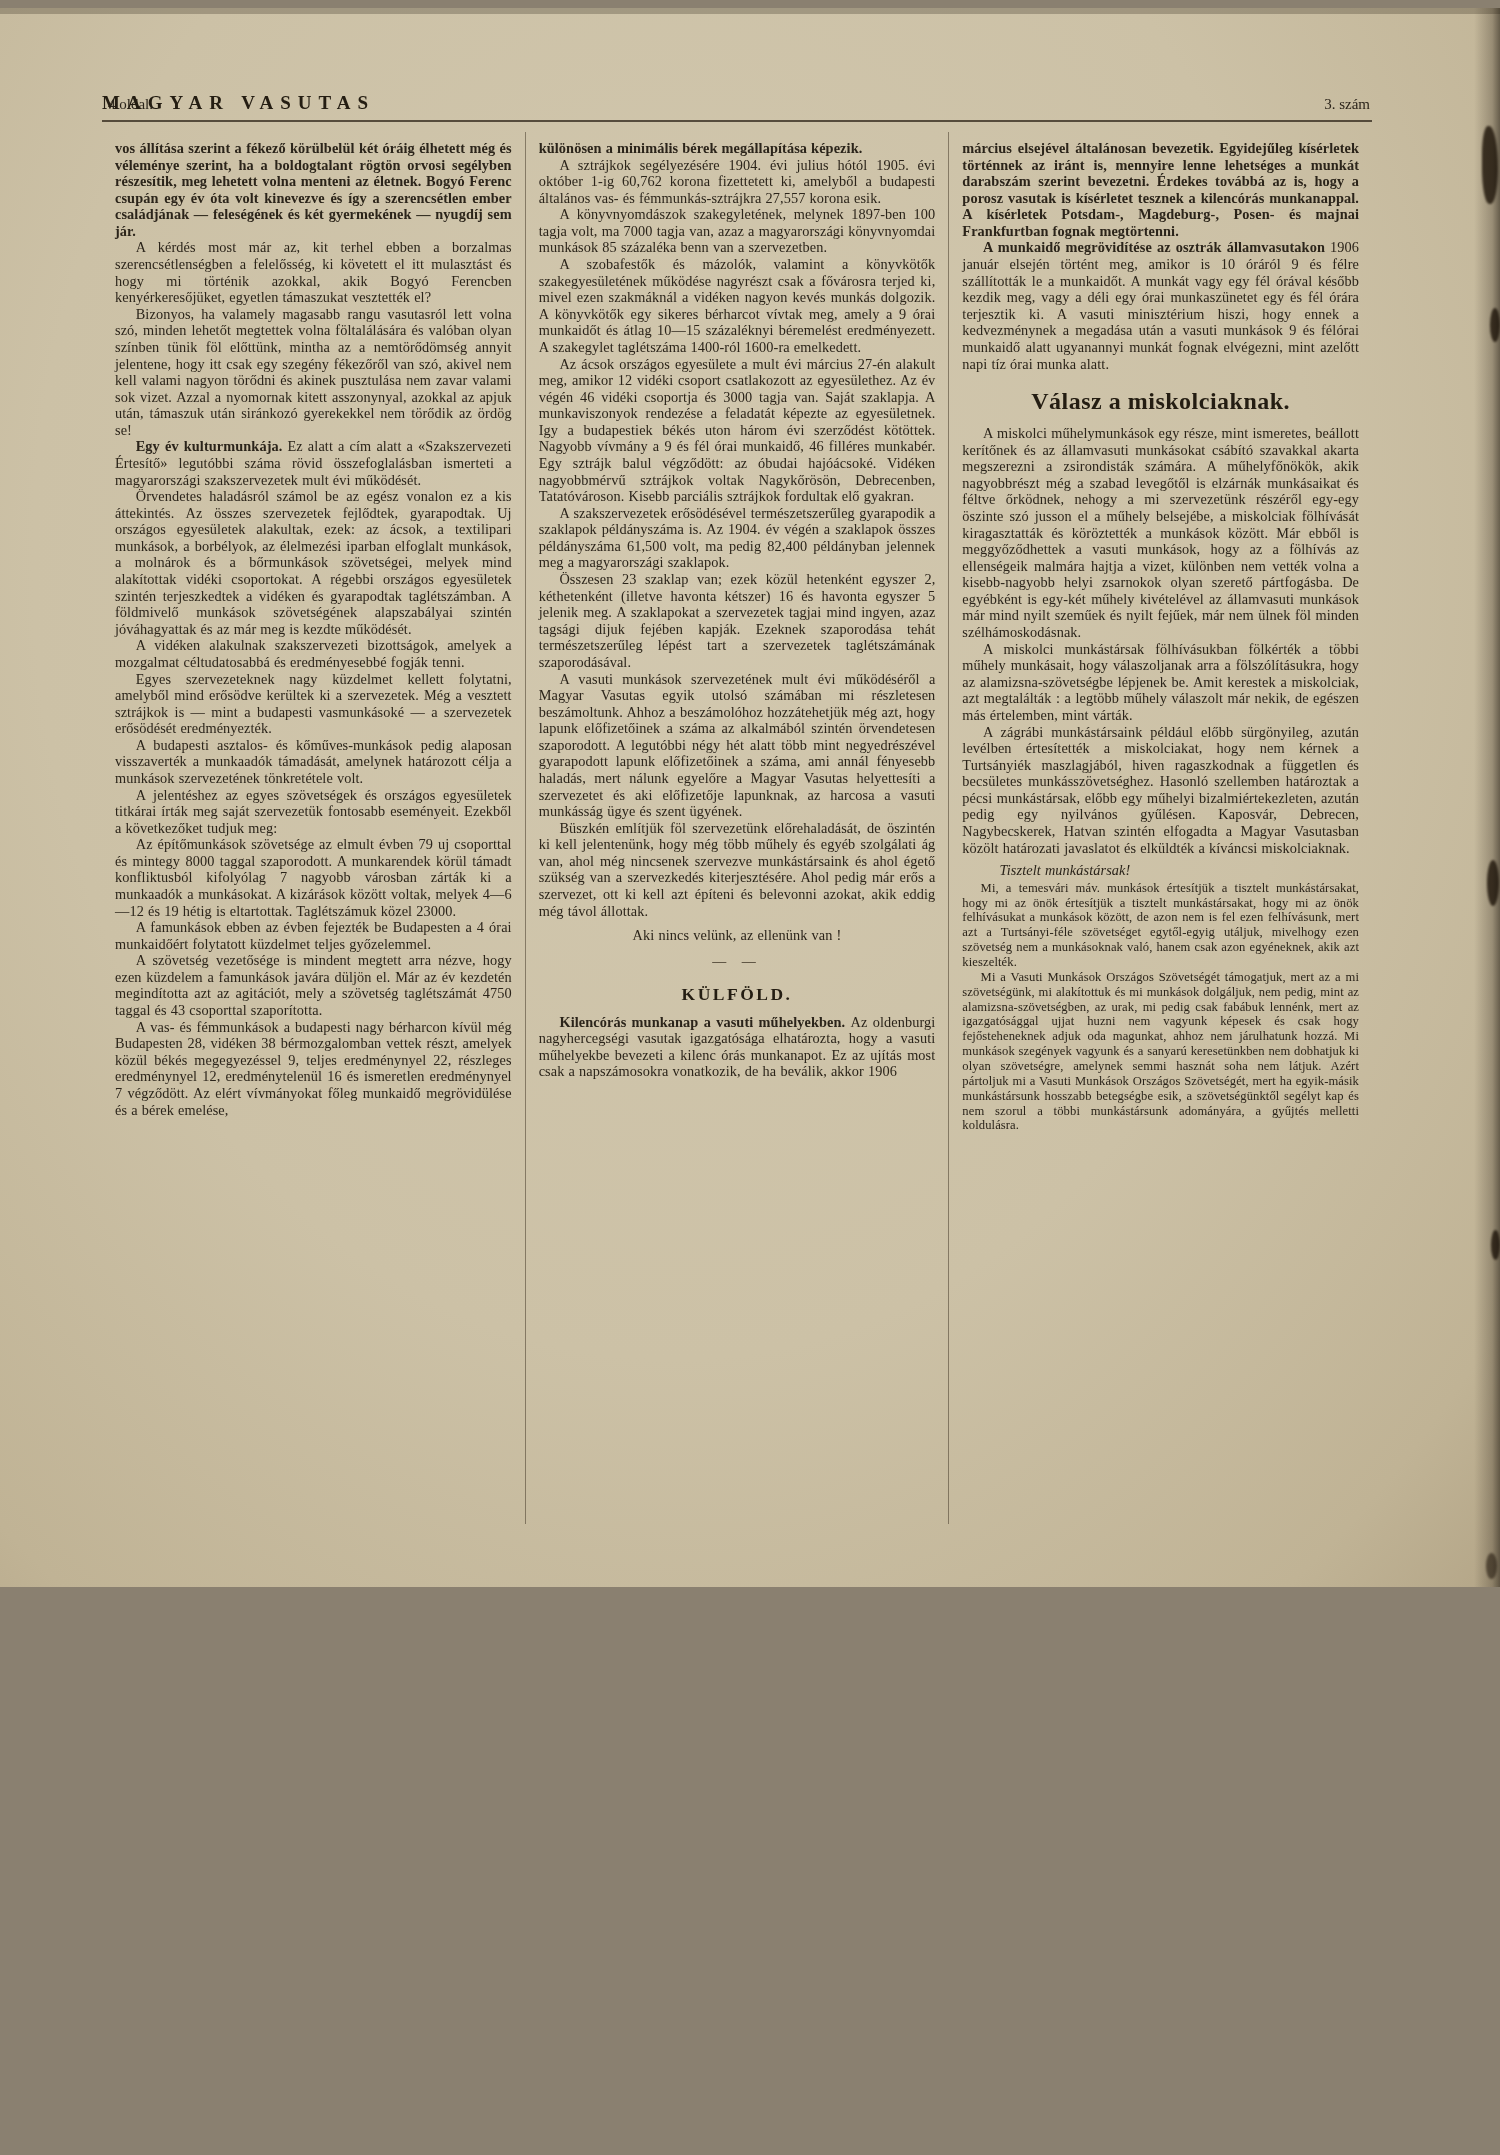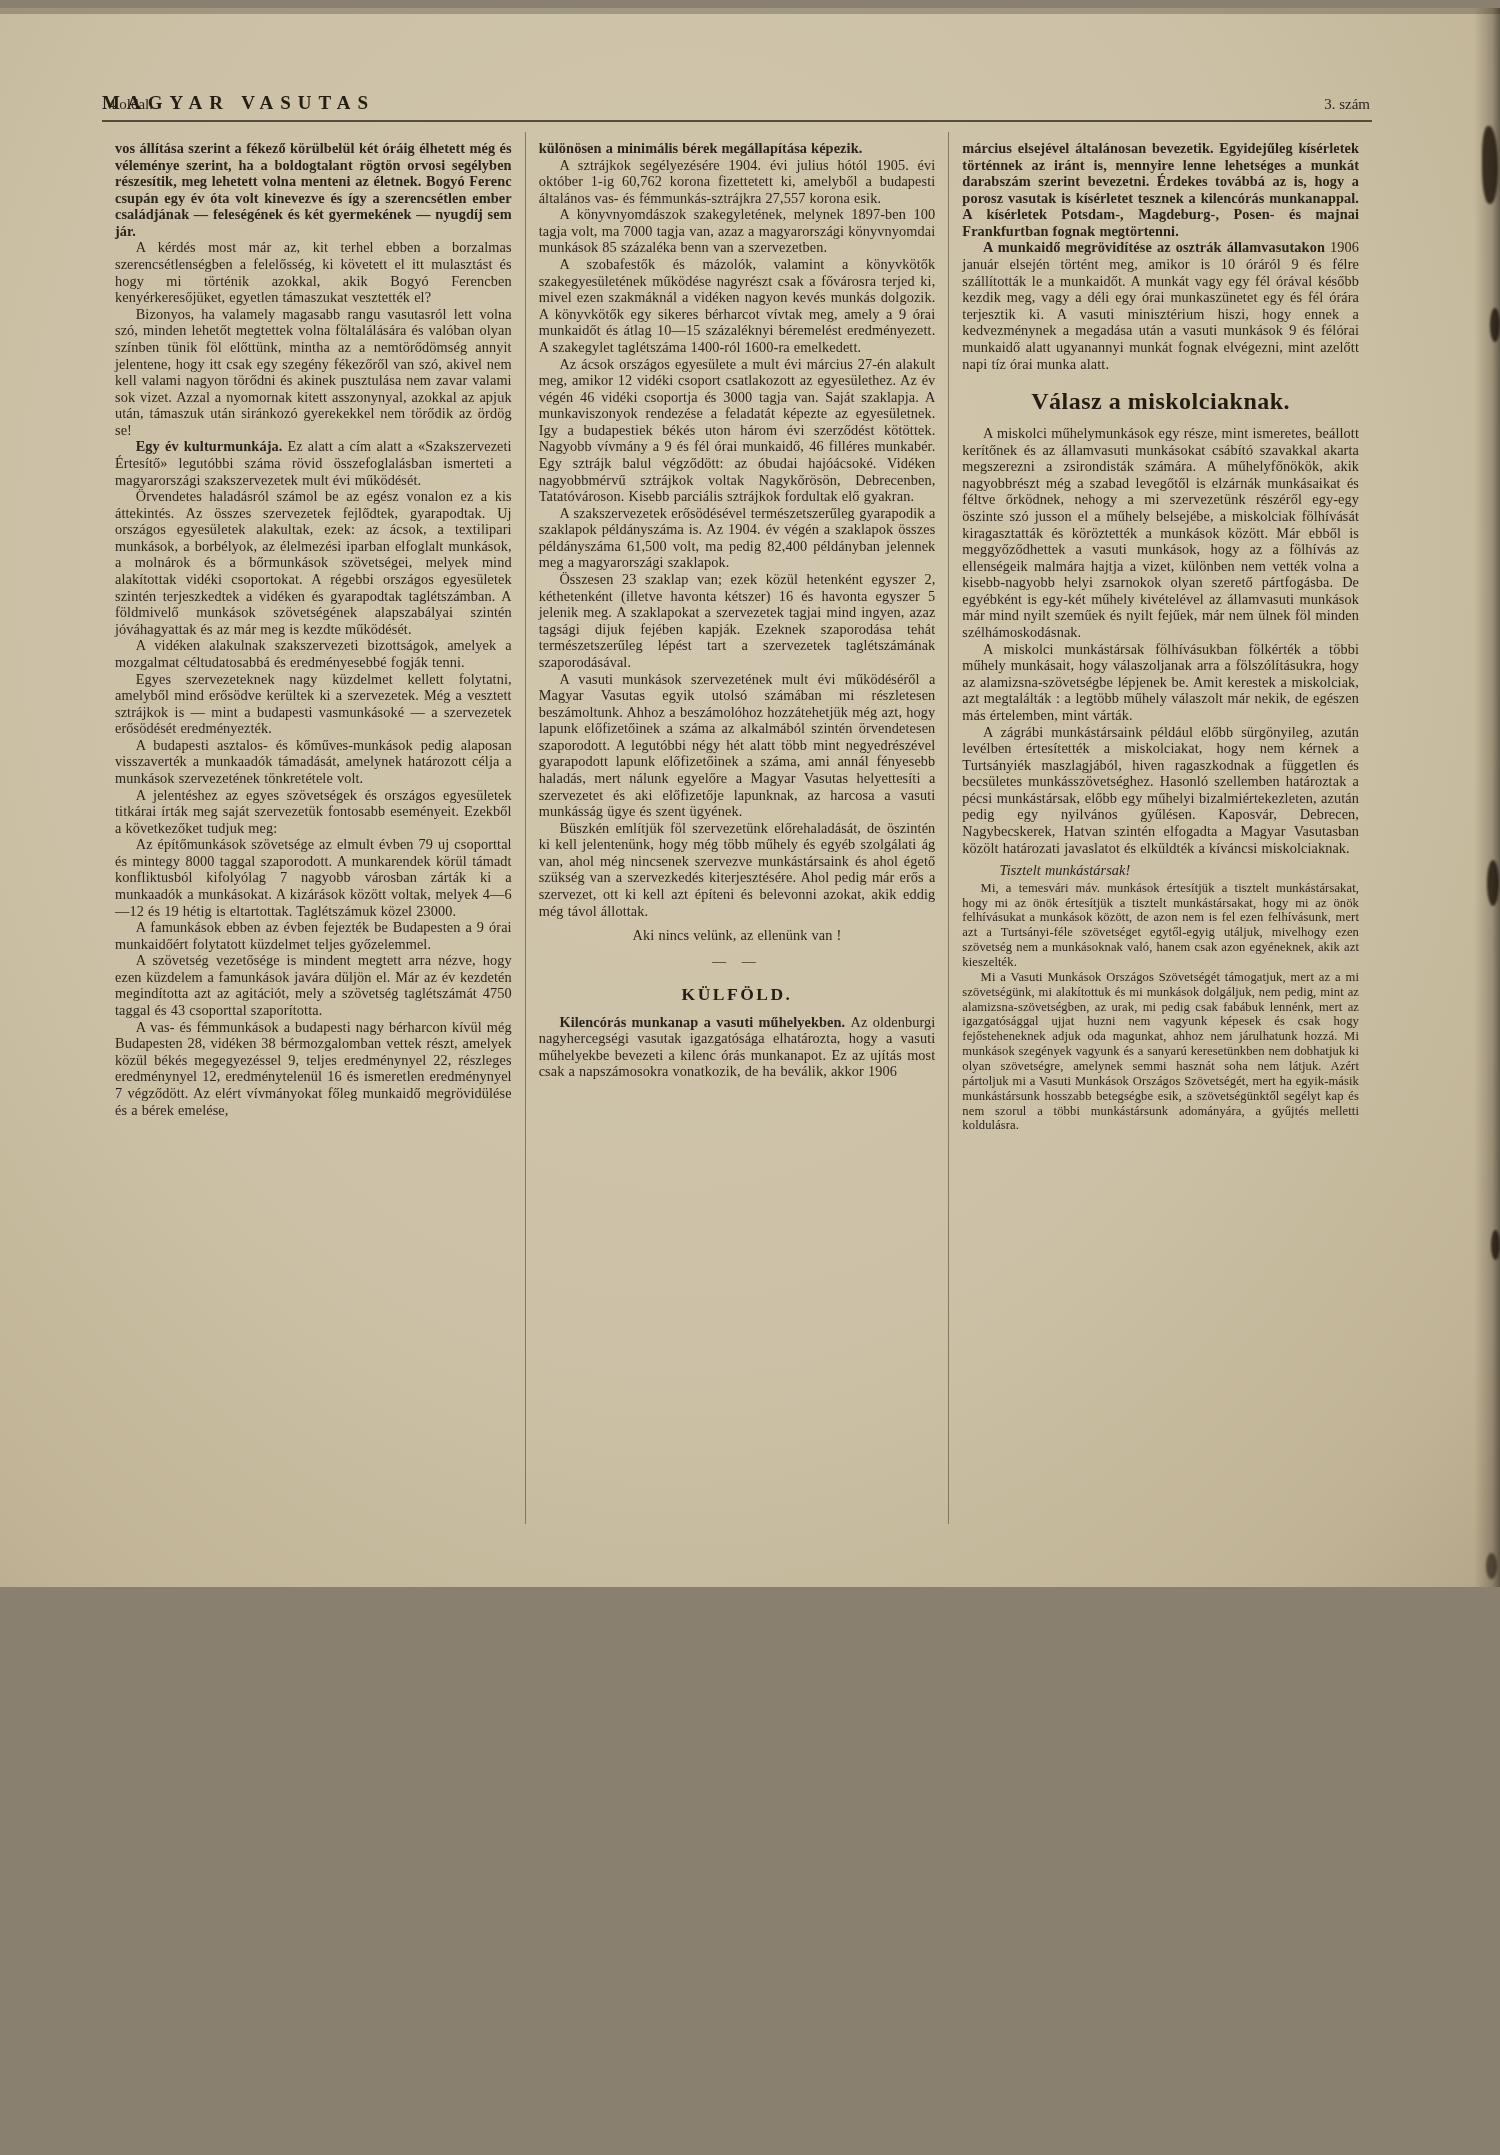--- a/index.html
+++ b/index.html
@@ -81,21 +81,21 @@
         <p class="para noindent">vos állítása szerint a fékező körülbelül két óráig élhetett még és véleménye szerint, ha a boldogtalant rögtön orvosi segélyben részesítik, meg lehetett volna menteni az életnek. Bogyó Ferenc csupán egy év óta volt kinevezve és így a szerencsétlen ember családjának — feleségének és két gyermekének — nyugdíj sem jár.</p>
         <p class="para">A kérdés most már az, kit terhel ebben a borzalmas szerencsétlenségben a felelősség, ki követett el itt mulasztást és hogy mi történik azokkal, akik Bogyó Ferencben kenyérkeresőjüket, egyetlen támaszukat vesztették el?</p>
         <p class="para">Bizonyos, ha valamely magasabb rangu vasutasról lett volna szó, minden lehetőt megtettek volna föltalálására és valóban olyan színben tünik föl előttünk, mintha az a nemtörődömség annyit jelentene, hogy itt csak egy szegény fékezőről van szó, akivel nem kell valami nagyon törődni és akinek pusztulása nem zavar valami sok vizet. Azzal a nyomornak kitett asszonynyal, azokkal az apjuk után, támaszuk után siránkozó gyerekekkel nem törődik az ördög se!</p>
         <p class="para"><b class="lead">Egy év kulturmunkája. </b>Ez alatt a cím alatt a «Szakszervezeti Értesítő» legutóbbi száma rövid összefoglalásban ismerteti a magyarországi szakszervezetek mult évi működését.</p>
         <p class="para">Örvendetes haladásról számol be az egész vonalon ez a kis áttekintés. Az összes szervezetek fejlődtek, gyarapodtak. Uj országos egyesületek alakultak, ezek: az ácsok, a textilipari munkások, a borbélyok, az élelmezési iparban elfoglalt munkások, a molnárok és a bőrmunkások szövetségei, melyek mind alakítottak vidéki csoportokat. A régebbi országos egyesületek szintén terjeszkedtek a vidéken és gyarapodtak taglétszámban. A földmivelő munkások szövetségének alapszabályai szintén jóváhagyattak és az már meg is kezdte működését.</p>
         <p class="para">A vidéken alakulnak szakszervezeti bizottságok, amelyek a mozgalmat céltudatosabbá és eredményesebbé fogják tenni.</p>
         <p class="para">Egyes szervezeteknek nagy küzdelmet kellett folytatni, amelyből mind erősödve kerültek ki a szervezetek. Még a vesztett sztrájkok is — mint a budapesti vasmunkásoké — a szervezetek erősödését eredményezték.</p>
         <p class="para">A budapesti asztalos- és kőműves-munkások pedig alaposan visszaverték a munkaadók támadását, amelynek határozott célja a munkások szervezetének tönkretétele volt.</p>
         <p class="para">A jelentéshez az egyes szövetségek és országos egyesületek titkárai írták meg saját szervezetük fontosabb eseményeit. Ezekből a következőket tudjuk meg:</p>
         <p class="para">Az építőmunkások szövetsége az elmult évben 79 uj csoporttal és mintegy 8000 taggal szaporodott. A munkarendek körül támadt konfliktusból kifolyólag 7 nagyobb városban zárták ki a munkaadók a munkásokat. A kizárások között voltak, melyek 4—6—12 és 19 hétig is eltartottak. Taglétszámuk közel 23000.</p>
-        <p class="para">A famunkások ebben az évben fejezték be Budapesten a 9 órai munkaidőért folytatott küzdelmet teljes győzelemmel.</p>
+        <p class="para">A famunkások ebben az évben fejezték be Budapesten a 4 órai munkaidőért folytatott küzdelmet teljes győzelemmel.</p>
         <p class="para">A szövetség vezetősége is mindent megtett arra nézve, hogy ezen küzdelem a famunkások javára düljön el. Már az év kezdetén megindította azt az agitációt, mely a szövetség taglétszámát 4750 taggal és 43 csoporttal szaporította.</p>
         <p class="para">A vas- és fémmunkások a budapesti nagy bérharcon kívül még Budapesten 28, vidéken 38 bérmozgalomban vettek részt, amelyek közül békés megegyezéssel 9, teljes eredménynyel 22, részleges eredménynyel 12, eredménytelenül 16 és ismeretlen eredménynyel 7 végződött. Az elért vívmányokat főleg munkaidő megrövidülése és a bérek emelése,</p>
       </div>
       <div class="col">
         <p class="para noindent">különösen a minimális bérek megállapítása képezik.</p>
         <p class="para">A sztrájkok segélyezésére 1904. évi julius hótól 1905. évi október 1-ig 60,762 korona fizettetett ki, amelyből a budapesti általános vas- és fémmunkás-sztrájkra 27,557 korona esik.</p>
         <p class="para">A könyvnyomdászok szakegyletének, melynek 1897-ben 100 tagja volt, ma 7000 tagja van, azaz a magyarországi könyvnyomdai munkások 85 százaléka benn van a szervezetben.</p>
         <p class="para">A szobafestők és mázolók, valamint a könyvkötők szakegyesületének működése nagyrészt csak a fővárosra terjed ki, mivel ezen szakmáknál a vidéken nagyon kevés munkás dolgozik. A könyvkötők egy sikeres bérharcot vívtak meg, amely a 9 órai munkaidőt és átlag 10—15 százaléknyi béremelést eredményezett. A szakegylet taglétszáma 1400-ról 1600-ra emelkedett.</p>
         <p class="para">Az ácsok országos egyesülete a mult évi március 27-én alakult meg, amikor 12 vidéki csoport csatlakozott az egyesülethez. Az év végén 46 vidéki csoportja és 3000 tagja van. Saját szaklapja. A munkaviszonyok rendezése a feladatát képezte az egyesületnek. Igy a budapestiek békés uton három évi szerződést kötöttek. Nagyobb vívmány a 9 és fél órai munkaidő, 46 filléres munkabér. Egy sztrájk balul végződött: az óbudai hajóácsoké. Vidéken nagyobbmérvű sztrájkok voltak Nagykőrösön, Debrecenben, Tatatóvároson. Kisebb parciális sztrájkok fordultak elő gyakran.</p>
         <p class="para">A szakszervezetek erősödésével természetszerűleg gyarapodik a szaklapok példányszáma is. Az 1904. év végén a szaklapok összes példányszáma 61,500 volt, ma pedig 82,400 példányban jelennek meg a magyarországi szaklapok.</p>

